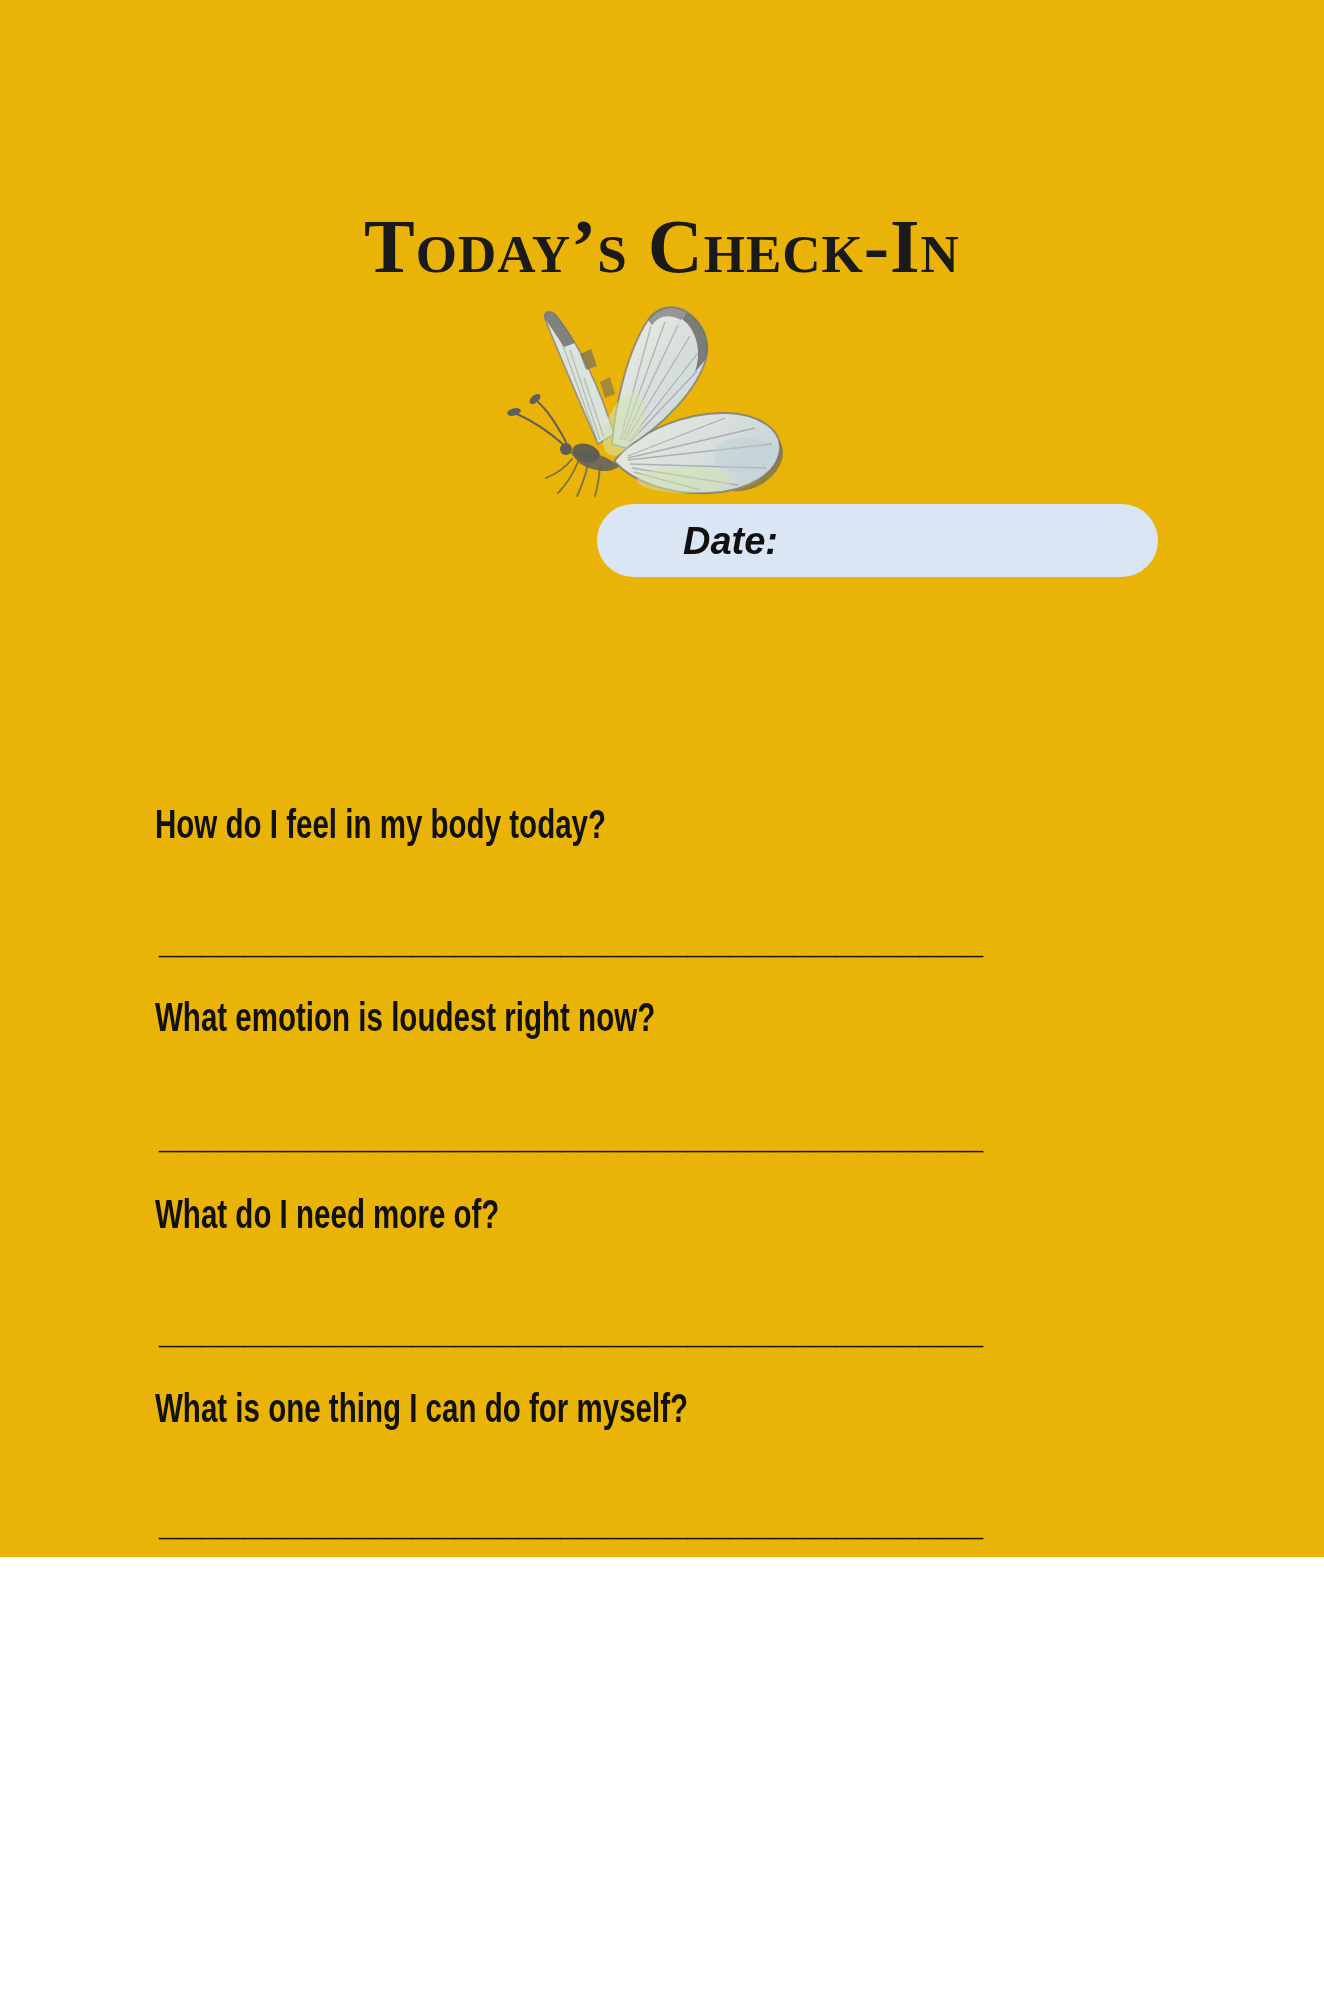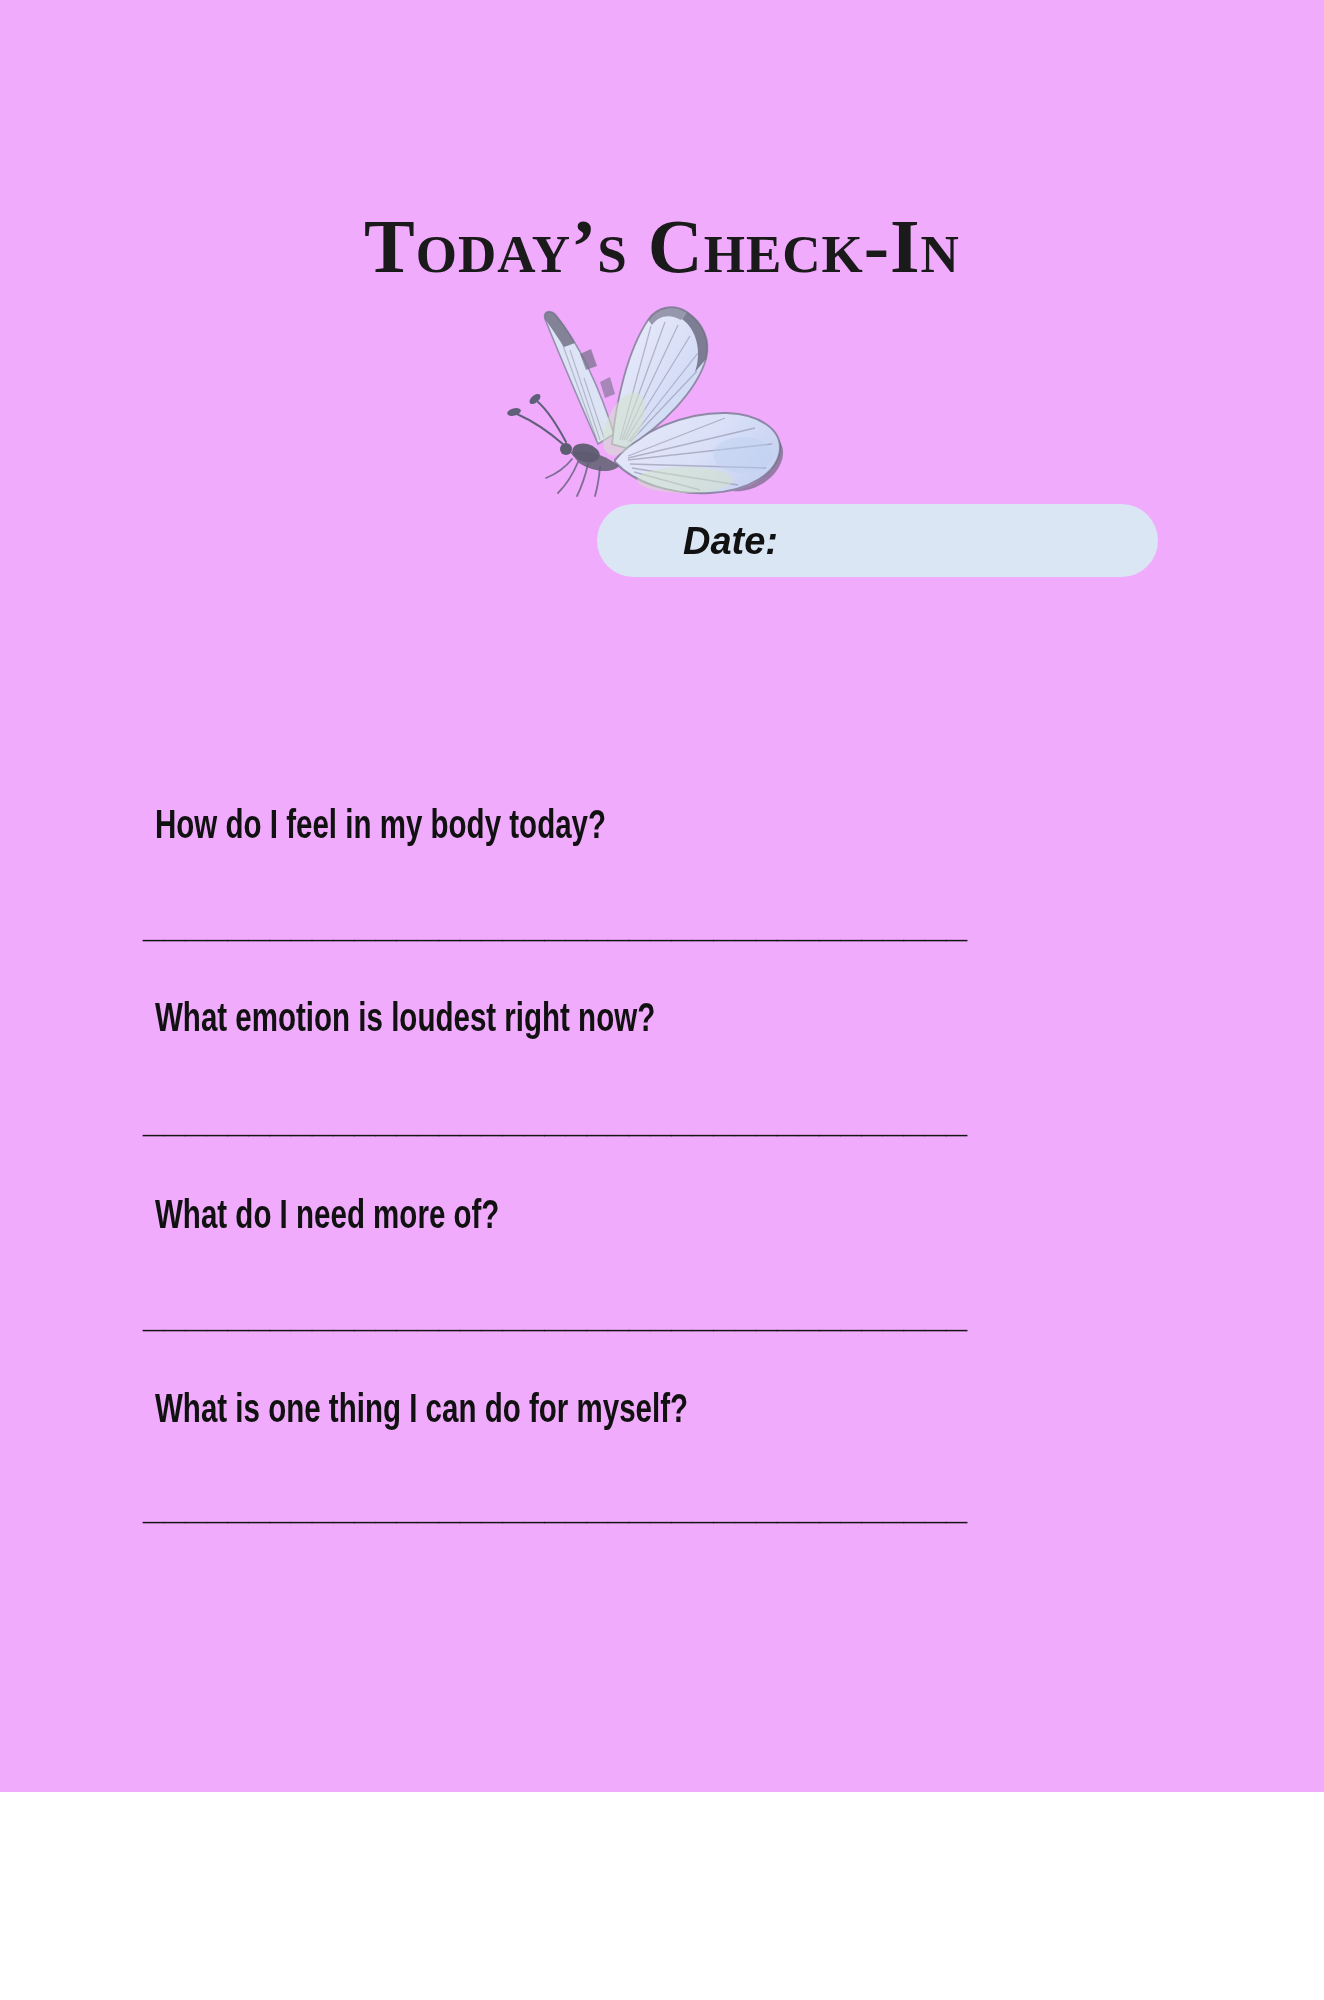--- a/index.html
+++ b/index.html
@@ -3,22 +3,22 @@
 <meta charset="utf-8">
 <style>
   html, body {
     margin: 0;
     padding: 0;
     background: #ffffff;
   }
   .page {
     position: relative;
     width: 1324px;
-    height: 1792px;
-    background: #f0abfc;
+    height: 1557px;
+    background: #eab308;
     overflow: hidden;
     font-family: "Liberation Sans", sans-serif;
     color: #111111;
   }
   .title {
     position: absolute;
     top: 208px;
     left: 0;
     right: 0;
     margin: 0;
@@ -69,21 +69,21 @@
     transform: scaleX(0.72);
     transform-origin: 0 50%;
   }
   .q1 { top: 804px; }
   .q2 { top: 997px; }
   .q3 { top: 1194px; }
   .q4 { top: 1388px; }
   .answer-line {
     position: absolute;
     left: 143px;
-    margin: 0;
+    margin: 16px;
     font-weight: 700;
     font-size: 38px;
     line-height: 1;
     letter-spacing: 0;
     white-space: nowrap;
     color: #141414;
   }
   .l1 { top: 905px; }
   .l2 { top: 1100px; }
   .l3 { top: 1295px; }

